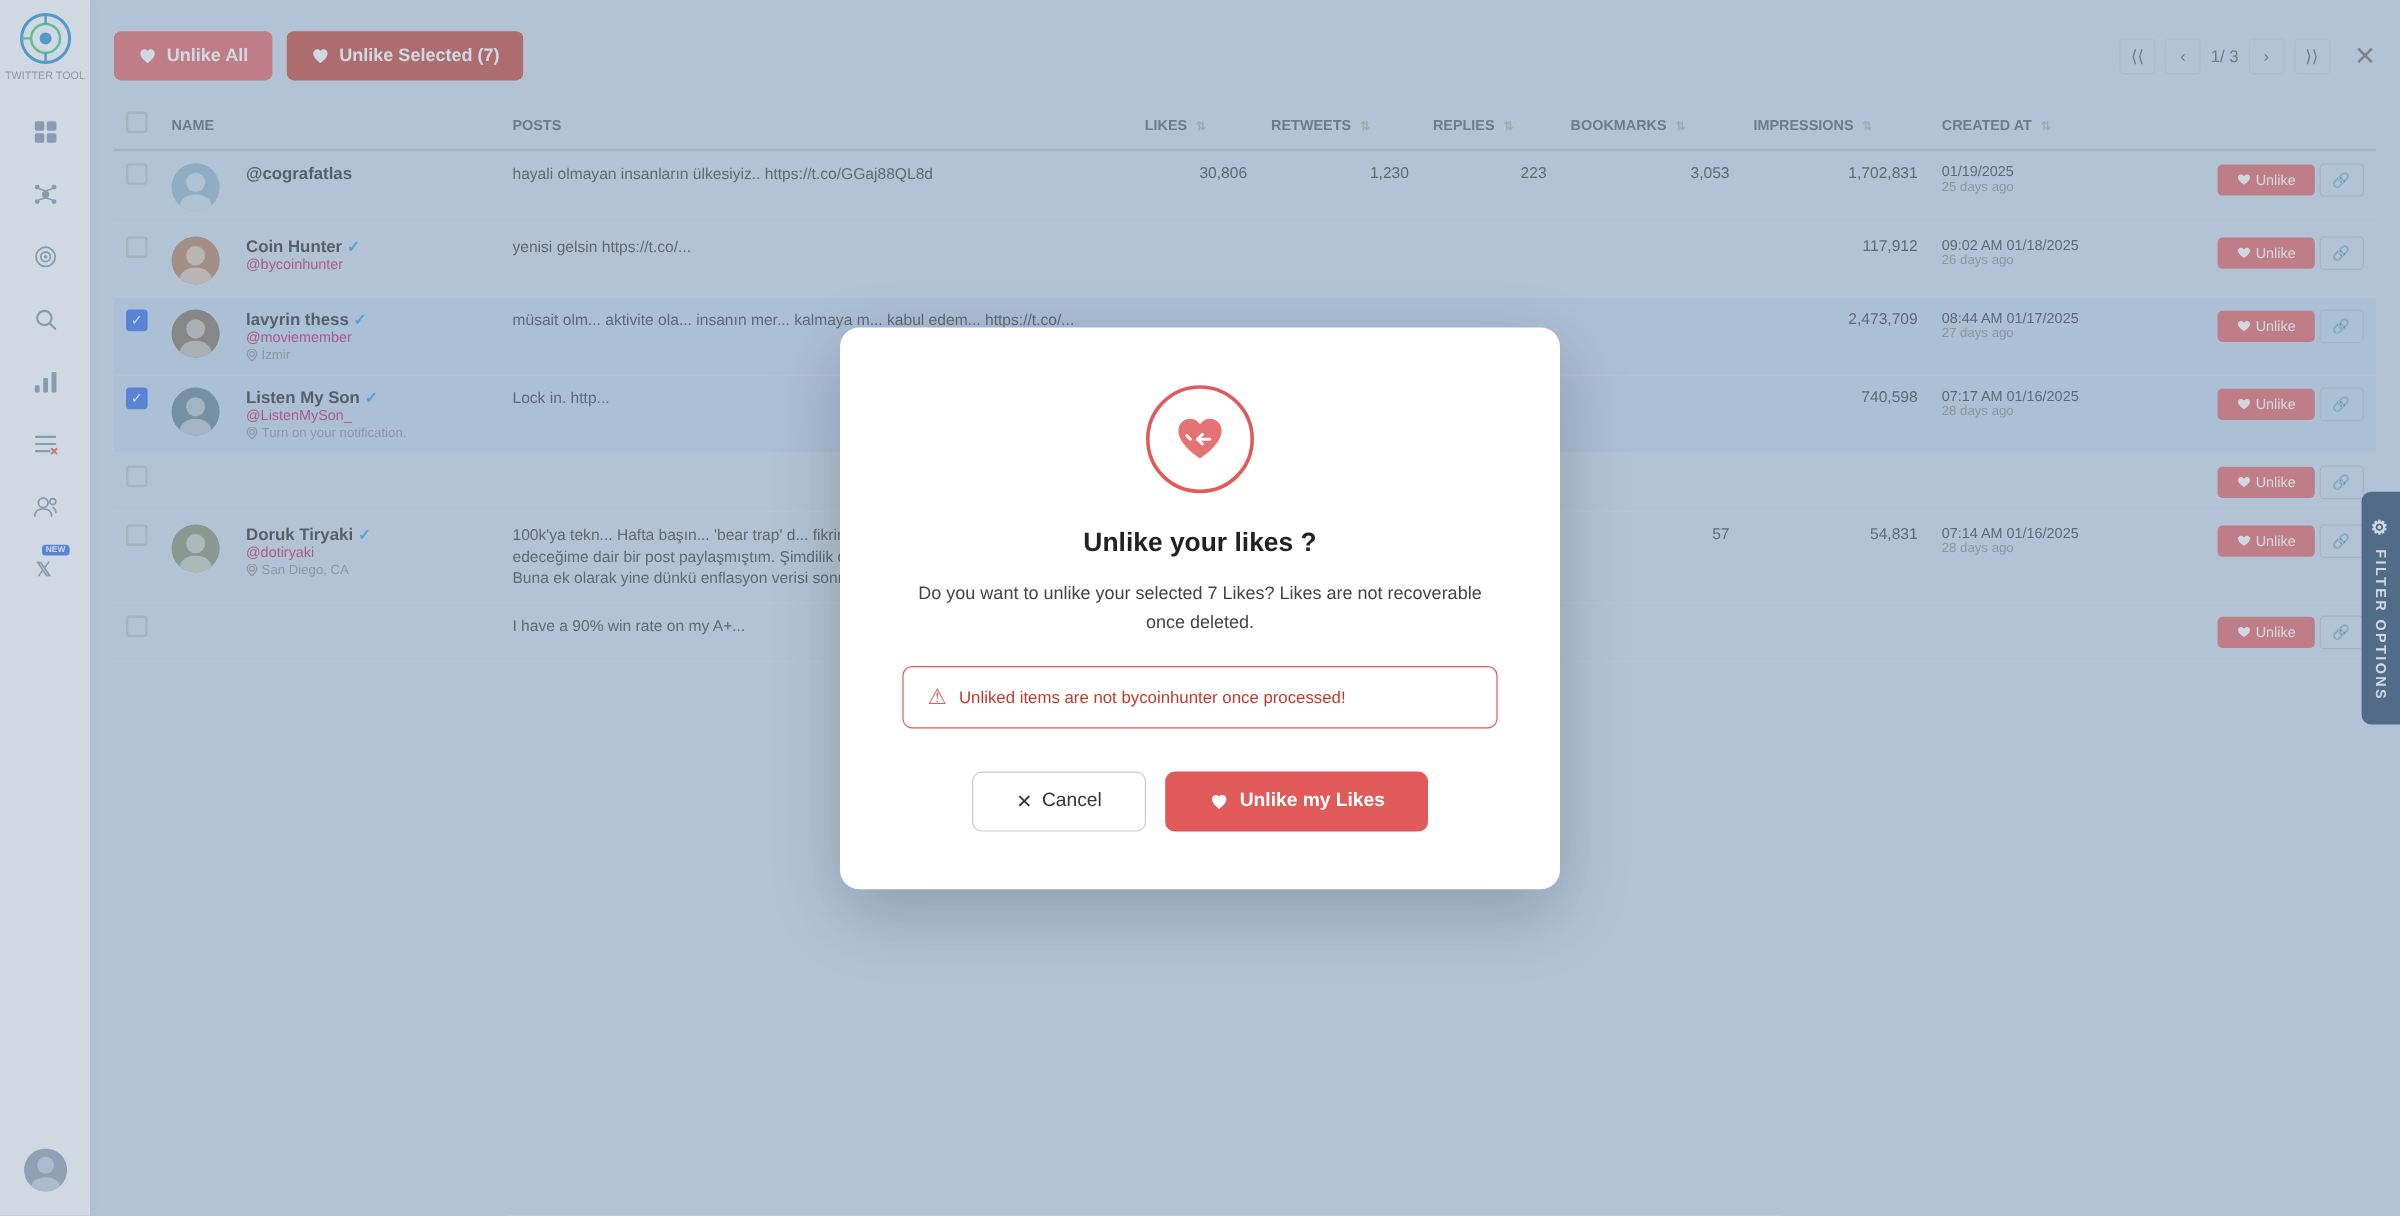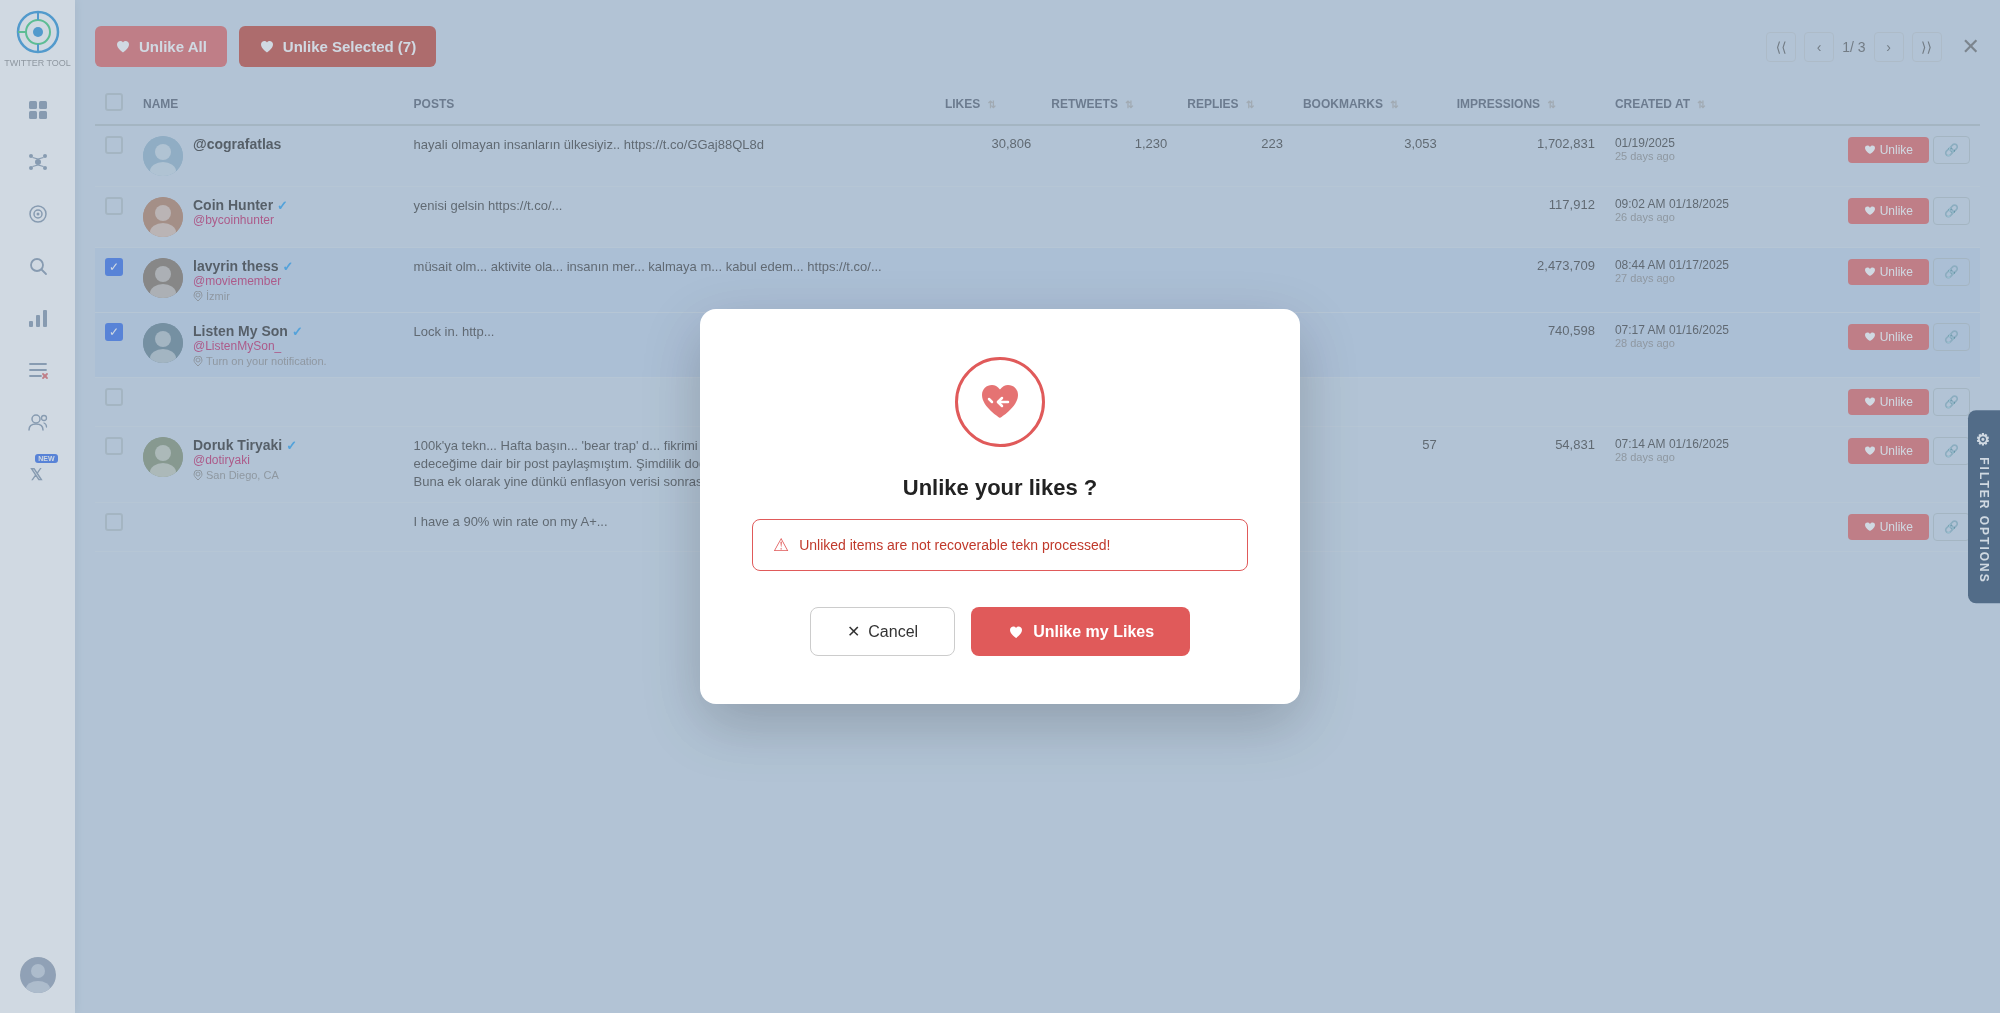--- a/index.html
+++ b/index.html
@@ -38,21 +38,21 @@
     th { font-size: 12px; font-weight: 700; color: #4a5568; padding: 10px 10px; text-align: left; border-bottom: 2px solid #b0bec5; white-space: nowrap; }
     th .sort-icon { display: inline-block; margin-left: 4px; color: #aaa; font-size: 10px; }
     td { padding: 10px 10px; vertical-align: top; border-bottom: 1px solid #d0dce8; font-size: 13px; color: #333; }
     .check-col { width: 36px; }
     .name-col { min-width: 180px; }
     .posts-col { min-width: 300px; max-width: 400px; }
     .num-col { min-width: 80px; text-align: right; }
     .created-col { min-width: 140px; white-space: nowrap; }
     .action-col { min-width: 90px; text-align: right; }
 
-    .user-info { display: flex; align-items: flex-start; gap: 10px; }
+    .user-info { display: flex; align-items: flex-start; gap: 22px; }
     .avatar { width: 40px; height: 40px; border-radius: 50%; background: #b0bec5; flex-shrink: 0; overflow: hidden; }
     .user-details { display: flex; flex-direction: column; }
     .user-name { font-weight: 700; font-size: 14px; color: #222; display: flex; align-items: center; gap: 4px; }
     .user-handle { font-size: 12px; color: #be185d; }
     .user-location { font-size: 11px; color: #888; display: flex; align-items: center; gap: 3px; margin-top: 2px; }
     .verified-badge { color: #1d9bf0; font-size: 13px; }
     .post-text { font-size: 13px; color: #333; line-height: 1.4; }
     .unlike-btn { background: #e05a5a; color: #fff; border: none; border-radius: 4px; padding: 6px 16px; font-size: 12px; cursor: pointer; display: flex; align-items: center; gap: 4px; white-space: nowrap; }
     .link-btn { background: none; border: 1px solid #b0bec5; border-radius: 4px; padding: 6px 10px; font-size: 12px; cursor: pointer; color: #555; margin-left: 4px; }
     .action-group { display: flex; align-items: center; justify-content: flex-end; }
@@ -508,23 +508,24 @@
           <path d="M26 42S8 31 8 19c0-6 4.5-10 10-10 2.8 0 5.5 1.4 8 4.5C28.5 10.4 31.2 9 34 9c5.5 0 10 4 10 10 0 12-18 23-18 23z" fill="#e05a5a" opacity="0.85"></path>
           <path d="M18 26l-3-3" stroke="#fff" stroke-width="2.5" stroke-linecap="round"></path>
           <path d="M15 26l5 5 9-10" stroke="#fff" stroke-width="2.5" stroke-linecap="round" stroke-linejoin="round" opacity="0"></path>
 
           <line x1="34" y1="26" x2="24" y2="26" stroke="#fff" stroke-width="2.5" stroke-linecap="round"></line>
           <polyline points="28,22 24,26 28,30" fill="none" stroke="#fff" stroke-width="2.5" stroke-linecap="round" stroke-linejoin="round"></polyline>
         </svg>
       </div>
     </div>
     <div class="modal-title">Unlike your likes ?</div>
+    <div class="modal-desc">Do you want to unlike your selected 7 Likes? Likes are not recoverable once deleted.</div>
     <div class="modal-warning">
       <span class="modal-warning-icon">⚠</span>
-      <span>Unliked items are not recoverable tekn processed!</span>
+      <span>Unliked items are not bycoinhunter once processed!</span>
     </div>
     <div class="modal-actions">
       <button class="btn-cancel">
         <span>✕</span>
         <span>Cancel</span>
       </button>
       <button class="btn-unlike-my">
         <svg width="18" height="18" viewBox="0 0 18 18" fill="none">
             <path d="M9 15S3 11 3 7c0-2.2 1.6-3.5 3.5-3.5 1 0 2 .5 2.5 1.5C9.5 4 10.5 3.5 11.5 3.5 13.4 3.5 15 4.8 15 7c0 4-6 8-6 8z" fill="#fff"></path>
           </svg>

